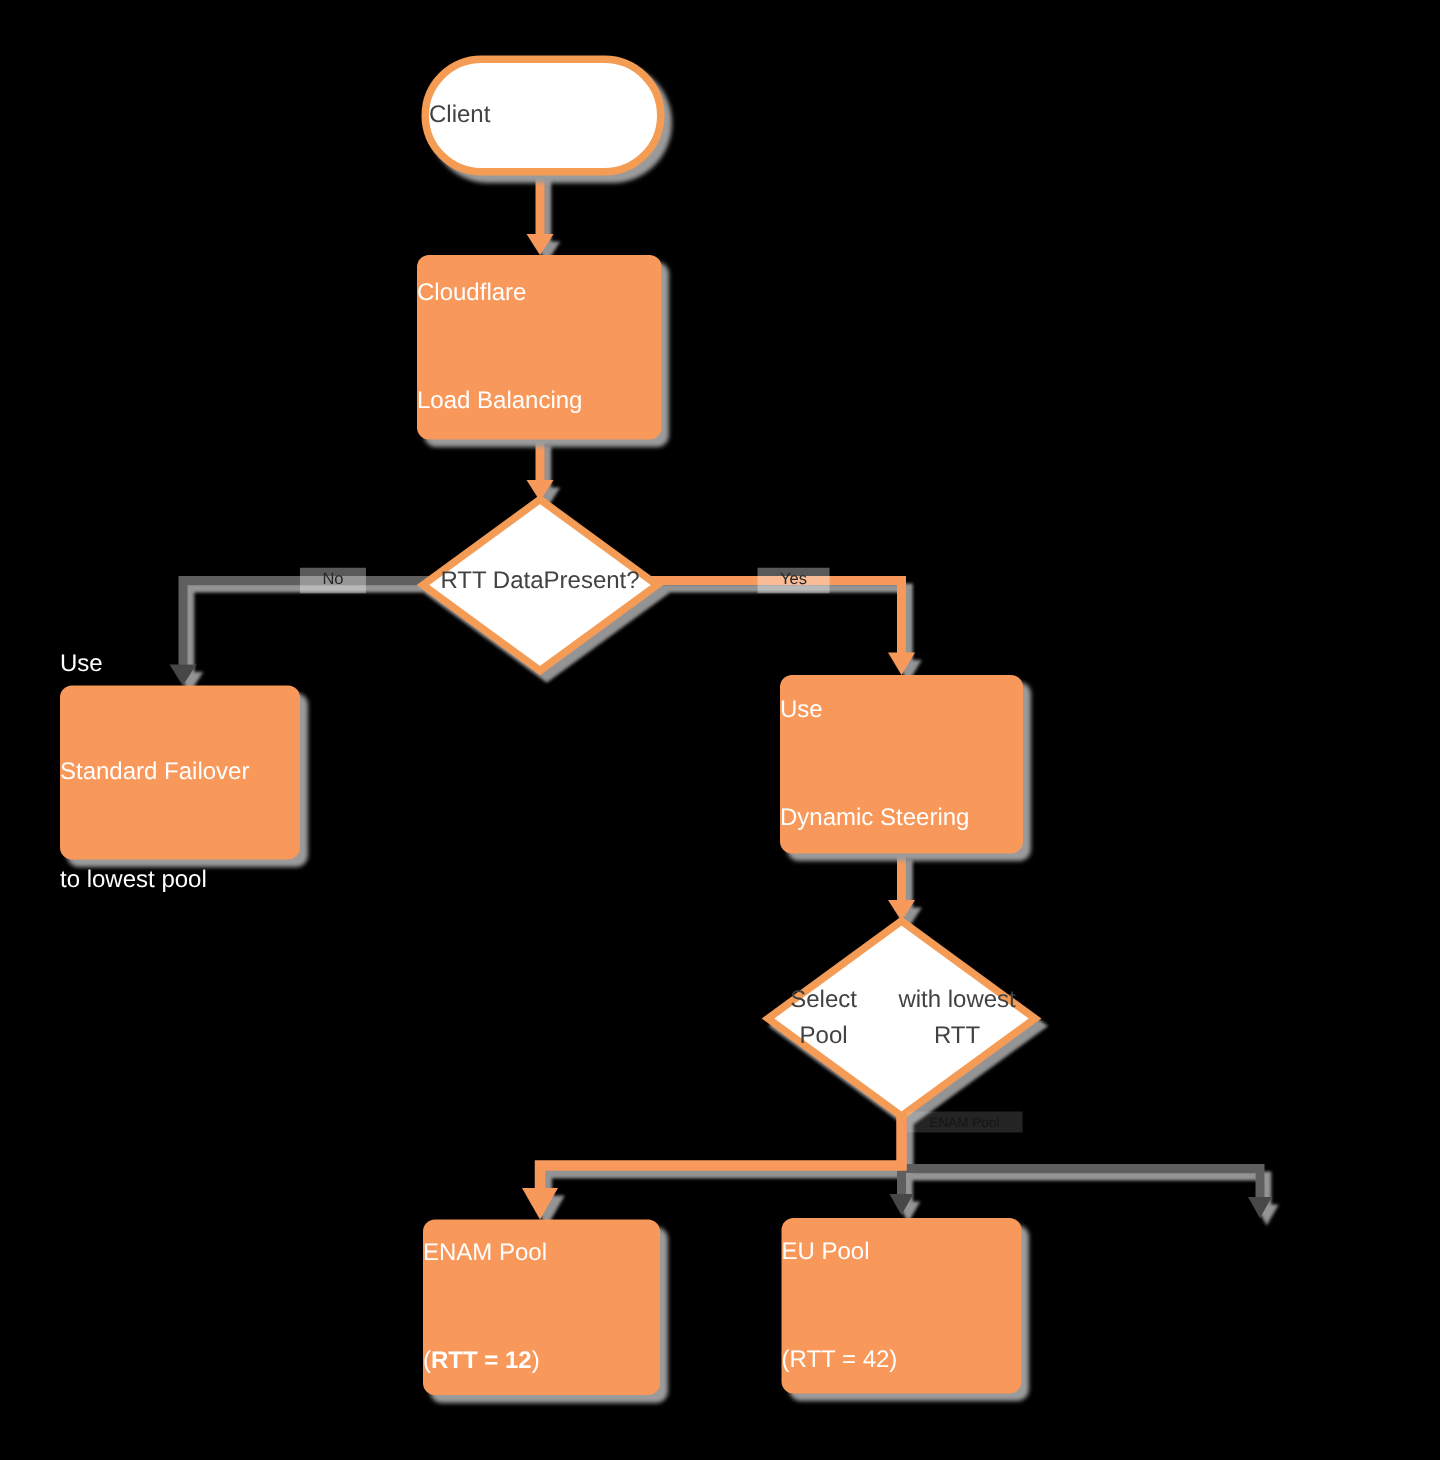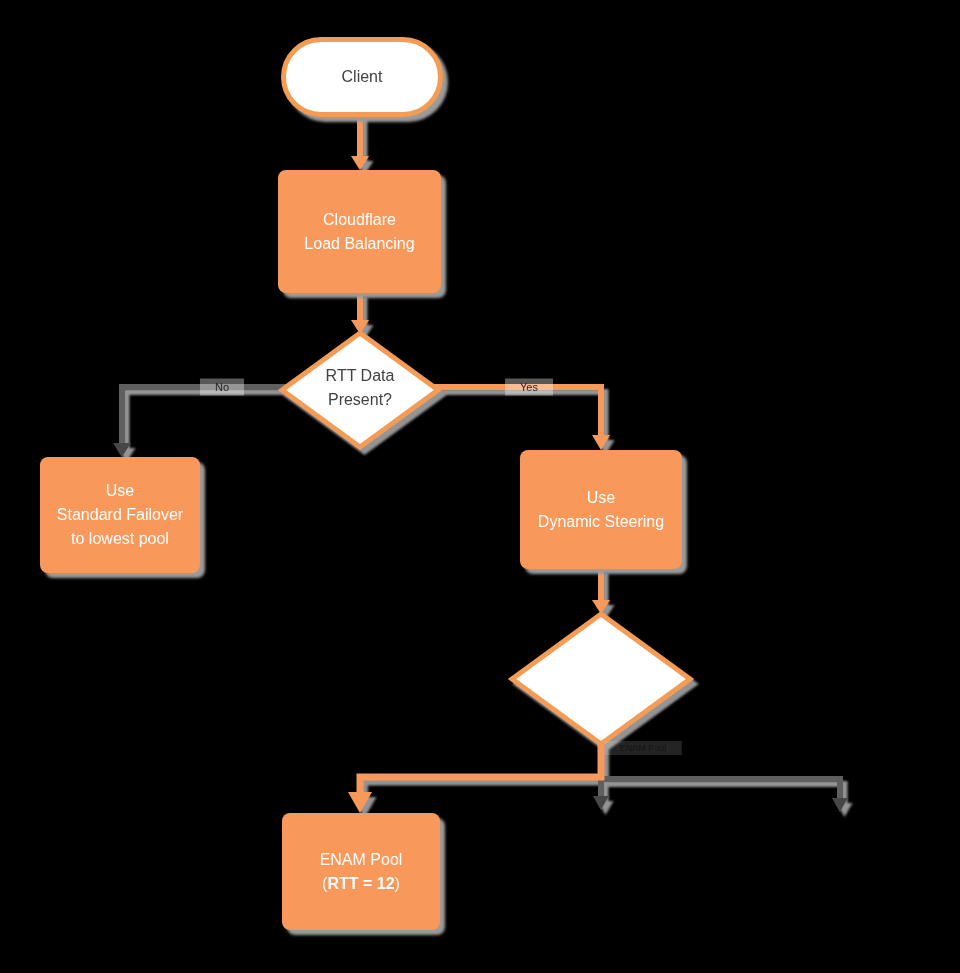--- a/index.html
+++ b/index.html
@@ -12,34 +12,35 @@
     --shadow:#9B9B9B;
   }
   html,body{margin:0;padding:0;background:var(--bg);}
   #canvas{
     position:relative;width:960px;height:973px;background:var(--bg);
     font-family:"Liberation Sans",sans-serif;overflow:hidden;
   }
   svg.wires{position:absolute;left:0;top:0;z-index:1;}
   .node{
     position:absolute;z-index:2;display:flex;flex-direction:column;
-    align-items:center;justify-content:center;text-align:center;
+    align-items:flex-start;justify-content:center;text-align:center;
     font-size:16px;line-height:24px;border-radius:8px;
   }
   .proc{
     background:var(--orange);color:#FFFFFF;
     box-shadow:5px 5px 3px var(--shadow);
+    gap:48px;
   }
   .terminator{
     background:#FFFFFF;color:var(--text-dark);
     border:5px solid var(--orange-stroke);border-radius:42px;
     box-shadow:5px 5px 3px var(--shadow);
   }
   .diamond-text{
-    position:absolute;z-index:3;display:flex;flex-direction:column;
+    position:absolute;z-index:3;display:flex;
     align-items:center;justify-content:center;text-align:center;
     color:var(--text-dark);font-size:16px;line-height:24px;background:transparent;
   }
   .edge-label{
     position:absolute;z-index:4;font-size:11px;line-height:13px;
     color:#262626;background:rgba(255,255,255,0.35);
     padding:2px 15px;transform:translate(-50%,-50%);white-space:nowrap;
   }
   .edge-label.faint{
     font-size:9px;line-height:10px;color:#151515;
@@ -108,25 +109,33 @@
     <span>Use</span>
     <span>Standard Failover</span>
     <span>to lowest pool</span>
   </div>
 
   <div class="node proc" style="left:520px;top:450px;width:162px;height:119px;">
     <span>Use</span>
     <span>Dynamic Steering</span>
   </div>
 
+  <div class="diamond-text" style="left:512px;top:614px;width:178px;height:130px;">
+    <span>Select Pool</span>
+    <span>with lowest RTT</span>
+  </div>
 
   <div class="node proc" style="left:282px;top:813px;width:158px;height:117px;">
     <span>ENAM Pool</span>
     <span><span>(</span><span class="b">RTT = 12</span><span>)</span></span>
   </div>
 
+  <div class="node proc" style="left:521px;top:812px;width:160px;height:117px;">
+    <span>EU Pool</span>
+    <span>(RTT = 42)</span>
+  </div>
 
 
   <div class="edge-label" style="left:222px;top:387px;">No</div>
   <div class="edge-label" style="left:509px;top:387px;margin-left:20px;">Yes</div>
   <div class="edge-label faint" style="left:643px;top:748px;">ENAM Pool</div>
 
 </div>
 
 </body></html>

